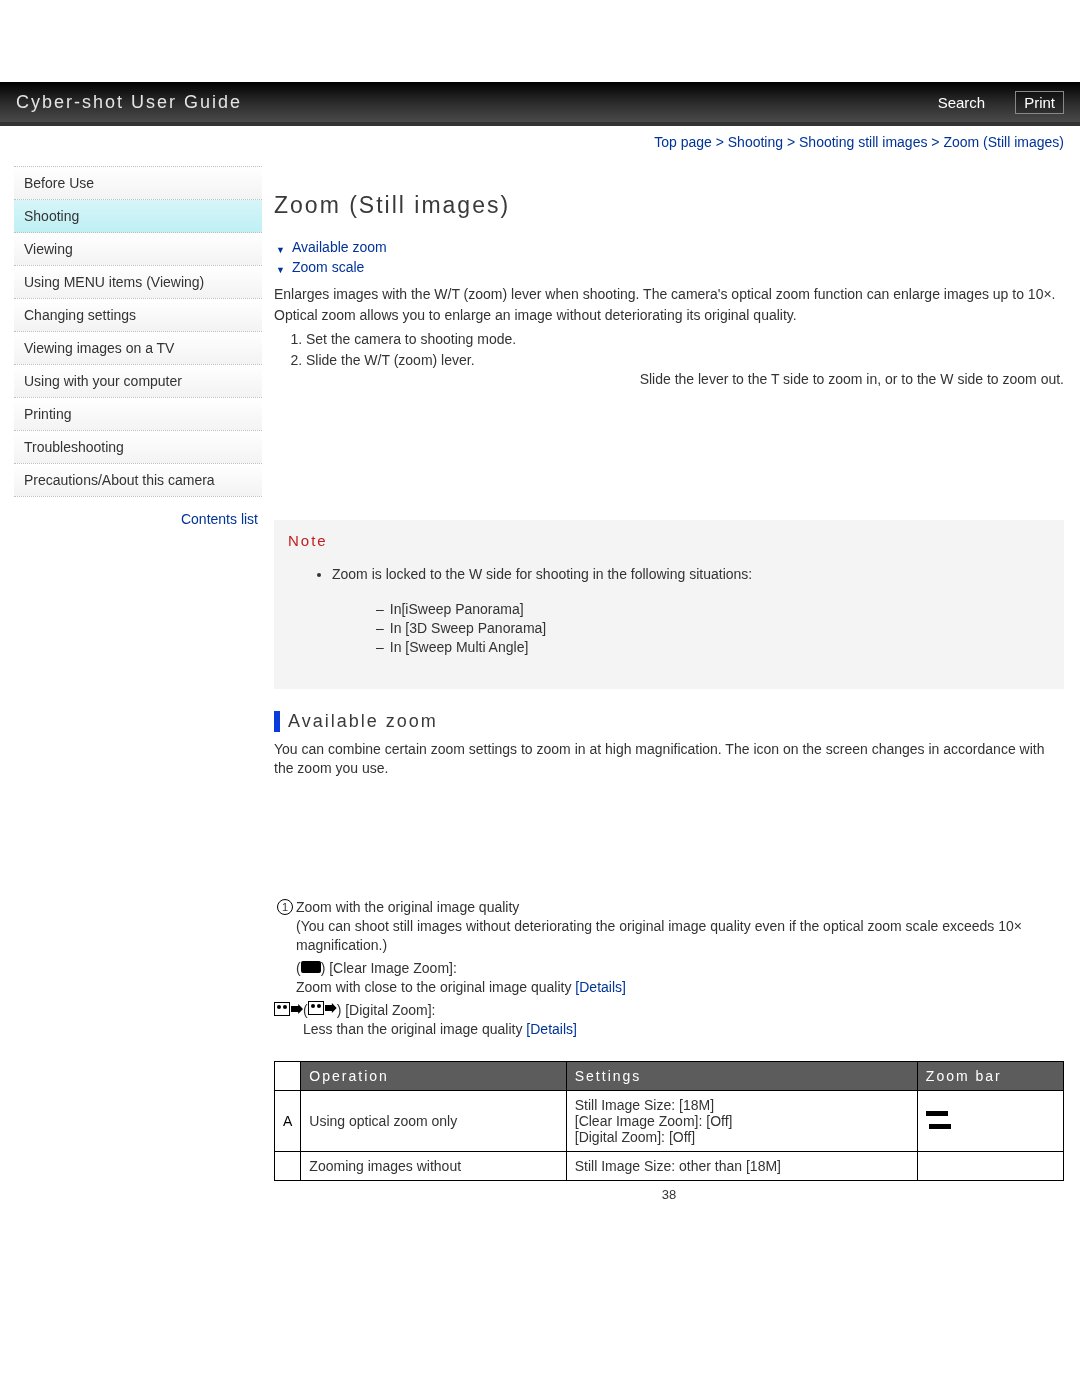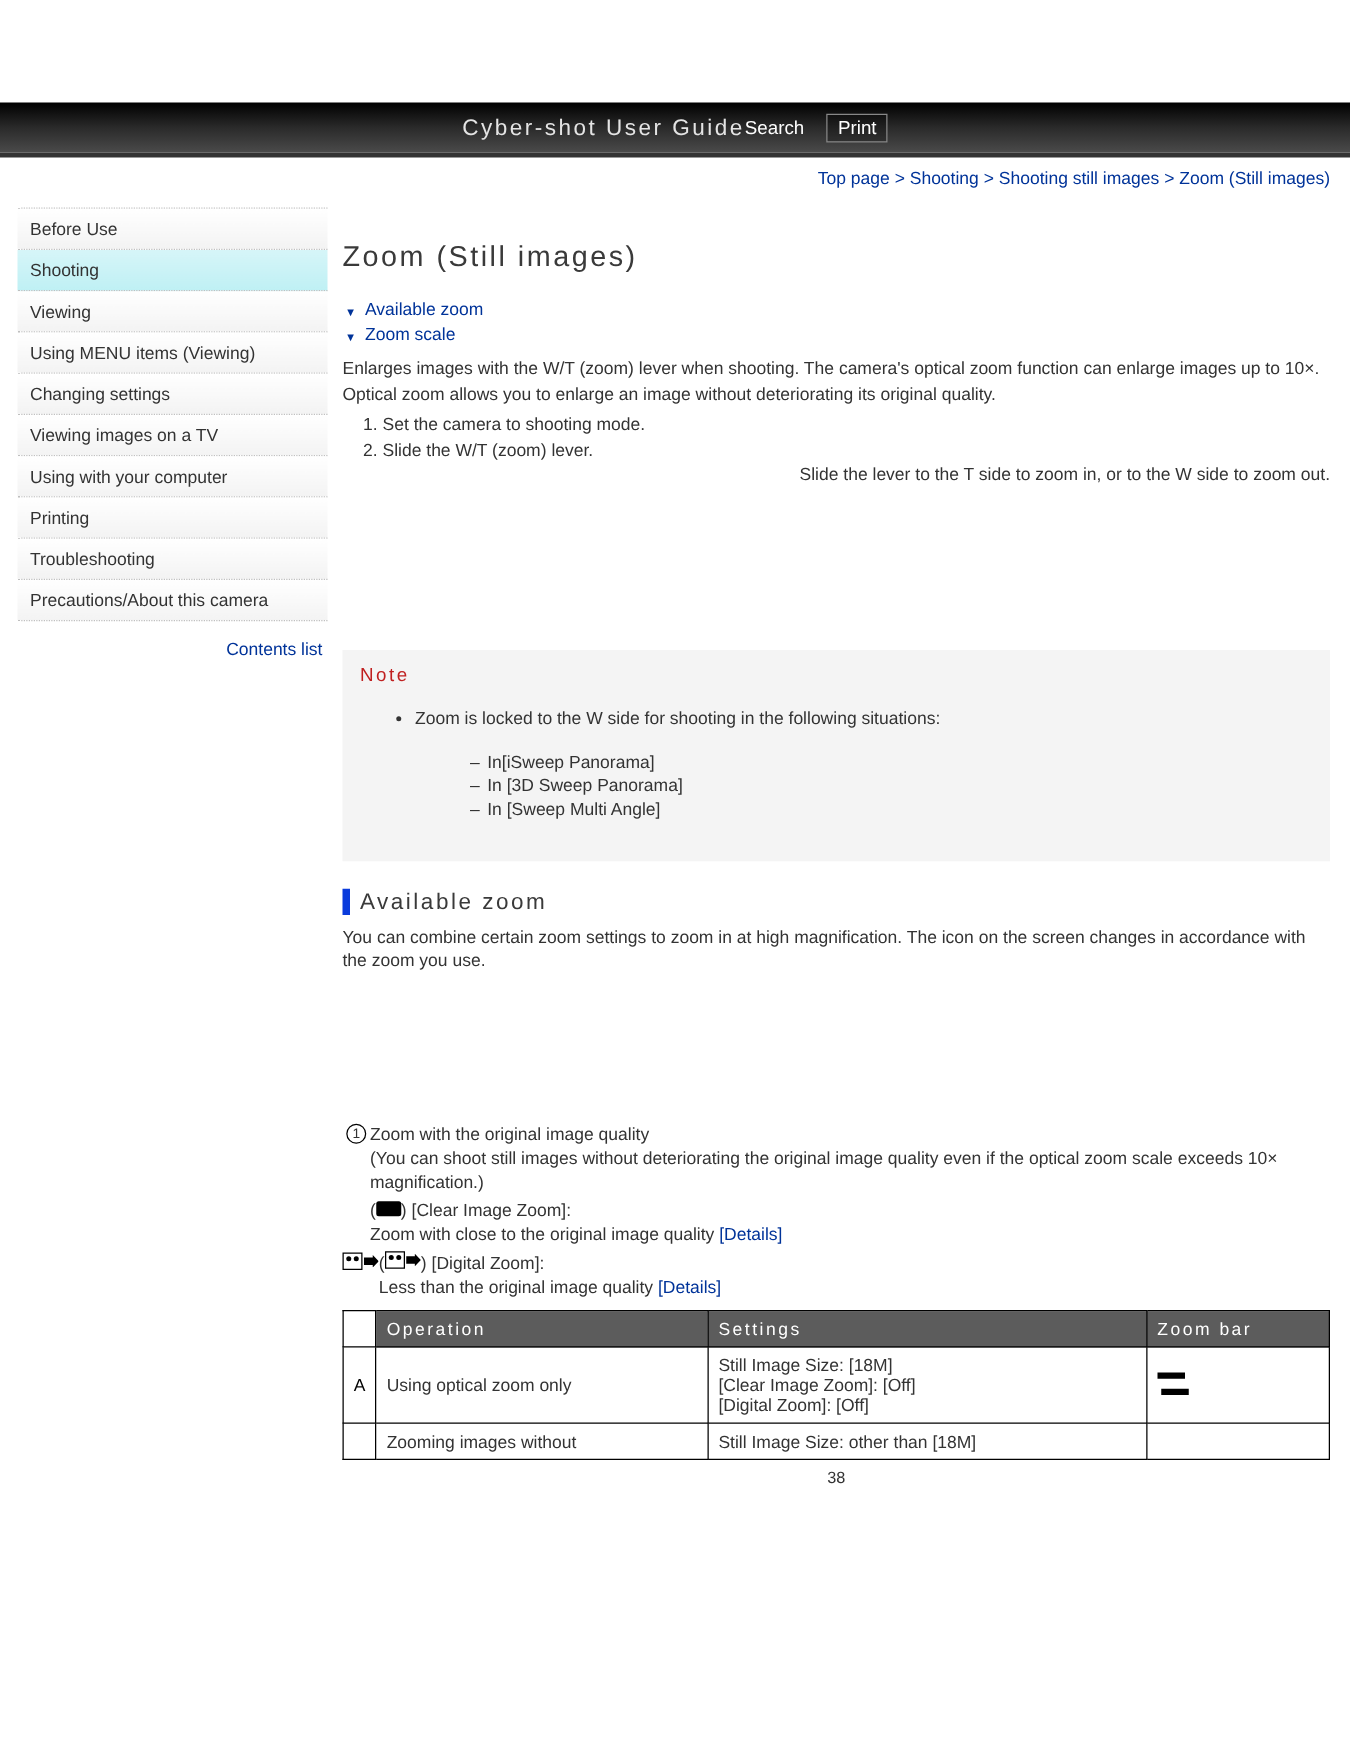--- a/index.html
+++ b/index.html
@@ -15,33 +15,33 @@
     margin: 0 auto;
     padding-top: 82px;
   }
   
   .header {
     background: linear-gradient(to bottom, #000 0%, #2a2a2a 50%, #4a4a4a 100%);
     border-bottom: 4px solid #333;
     height: 44px;
     display: flex;
     align-items: center;
-    justify-content: center;
+    justify-content: space-between;
     padding: 0 16px 0 16px;
     color: #e8e8e8;
   }
   .header-title {
     font-size: 18px;
     letter-spacing: 2px;
     color: #e4e4e4;
   }
   .header-right {
     display: flex;
     align-items: center;
-    gap: 18px;
+    gap: 30px;
   }
   .header-search { color: #fff; font-size: 15px; cursor: pointer; }
   .header-print {
     color: #fff;
     font-size: 15px;
     border: 1px solid #888;
     padding: 2px 8px;
     cursor: pointer;
     background: rgba(0,0,0,0.2);
   }
@@ -197,21 +197,21 @@
   .dz-icon .arrow {
     width:12px;height:10px;background:#000;
     clip-path: polygon(0 20%, 60% 20%, 60% 0, 100% 50%, 60% 100%, 60% 80%, 0 80%);
   }
   .zoom-desc .text { flex:1; }
   .link-inline { color:#003399; cursor:pointer; }
   
   table.zoom-table {
     border-collapse: collapse;
     width: 100%;
-    margin-top: 9px;
+    margin-top: 22px;
   }
   table.zoom-table th, table.zoom-table td {
     border: 1px solid #000;
     padding: 6px 8px;
     text-align: left;
     vertical-align: middle;
     font-size: 14px;
   }
   table.zoom-table th {
     background: #5c5c5c;

